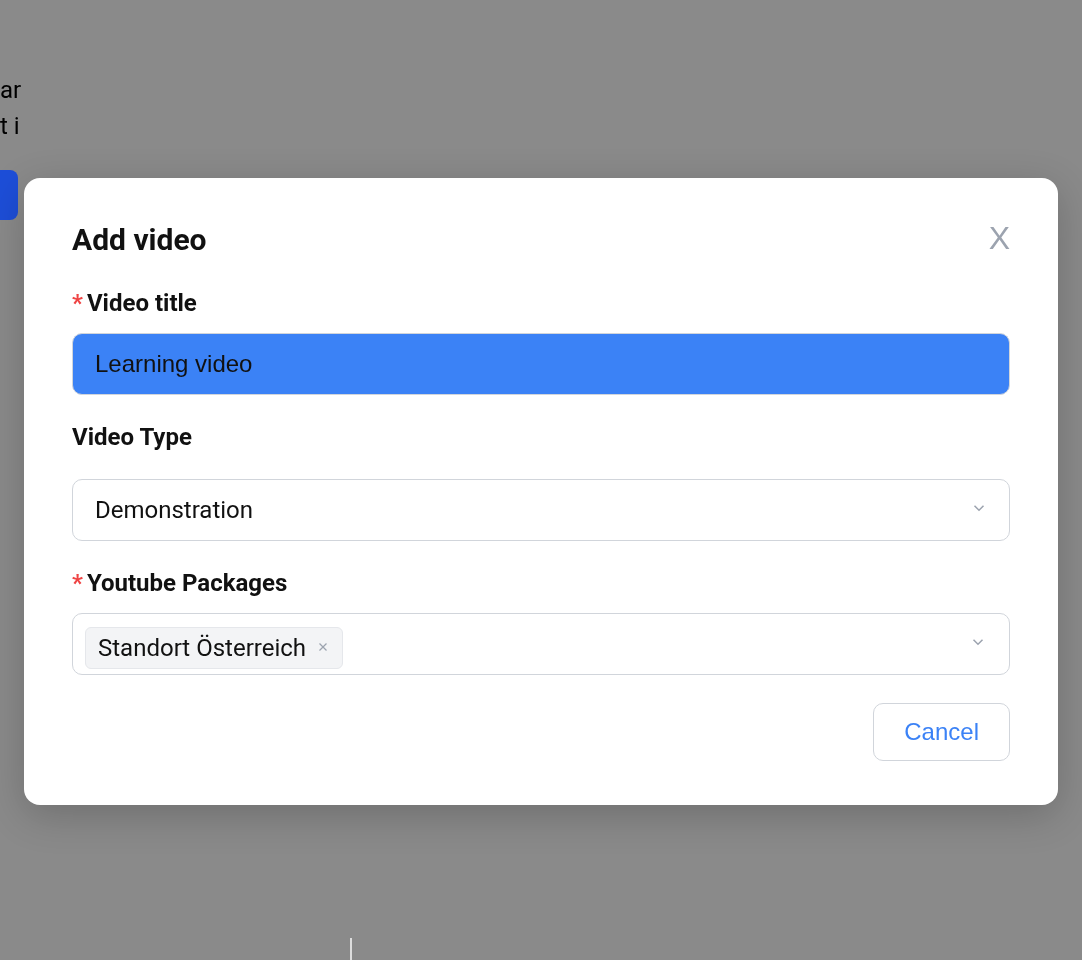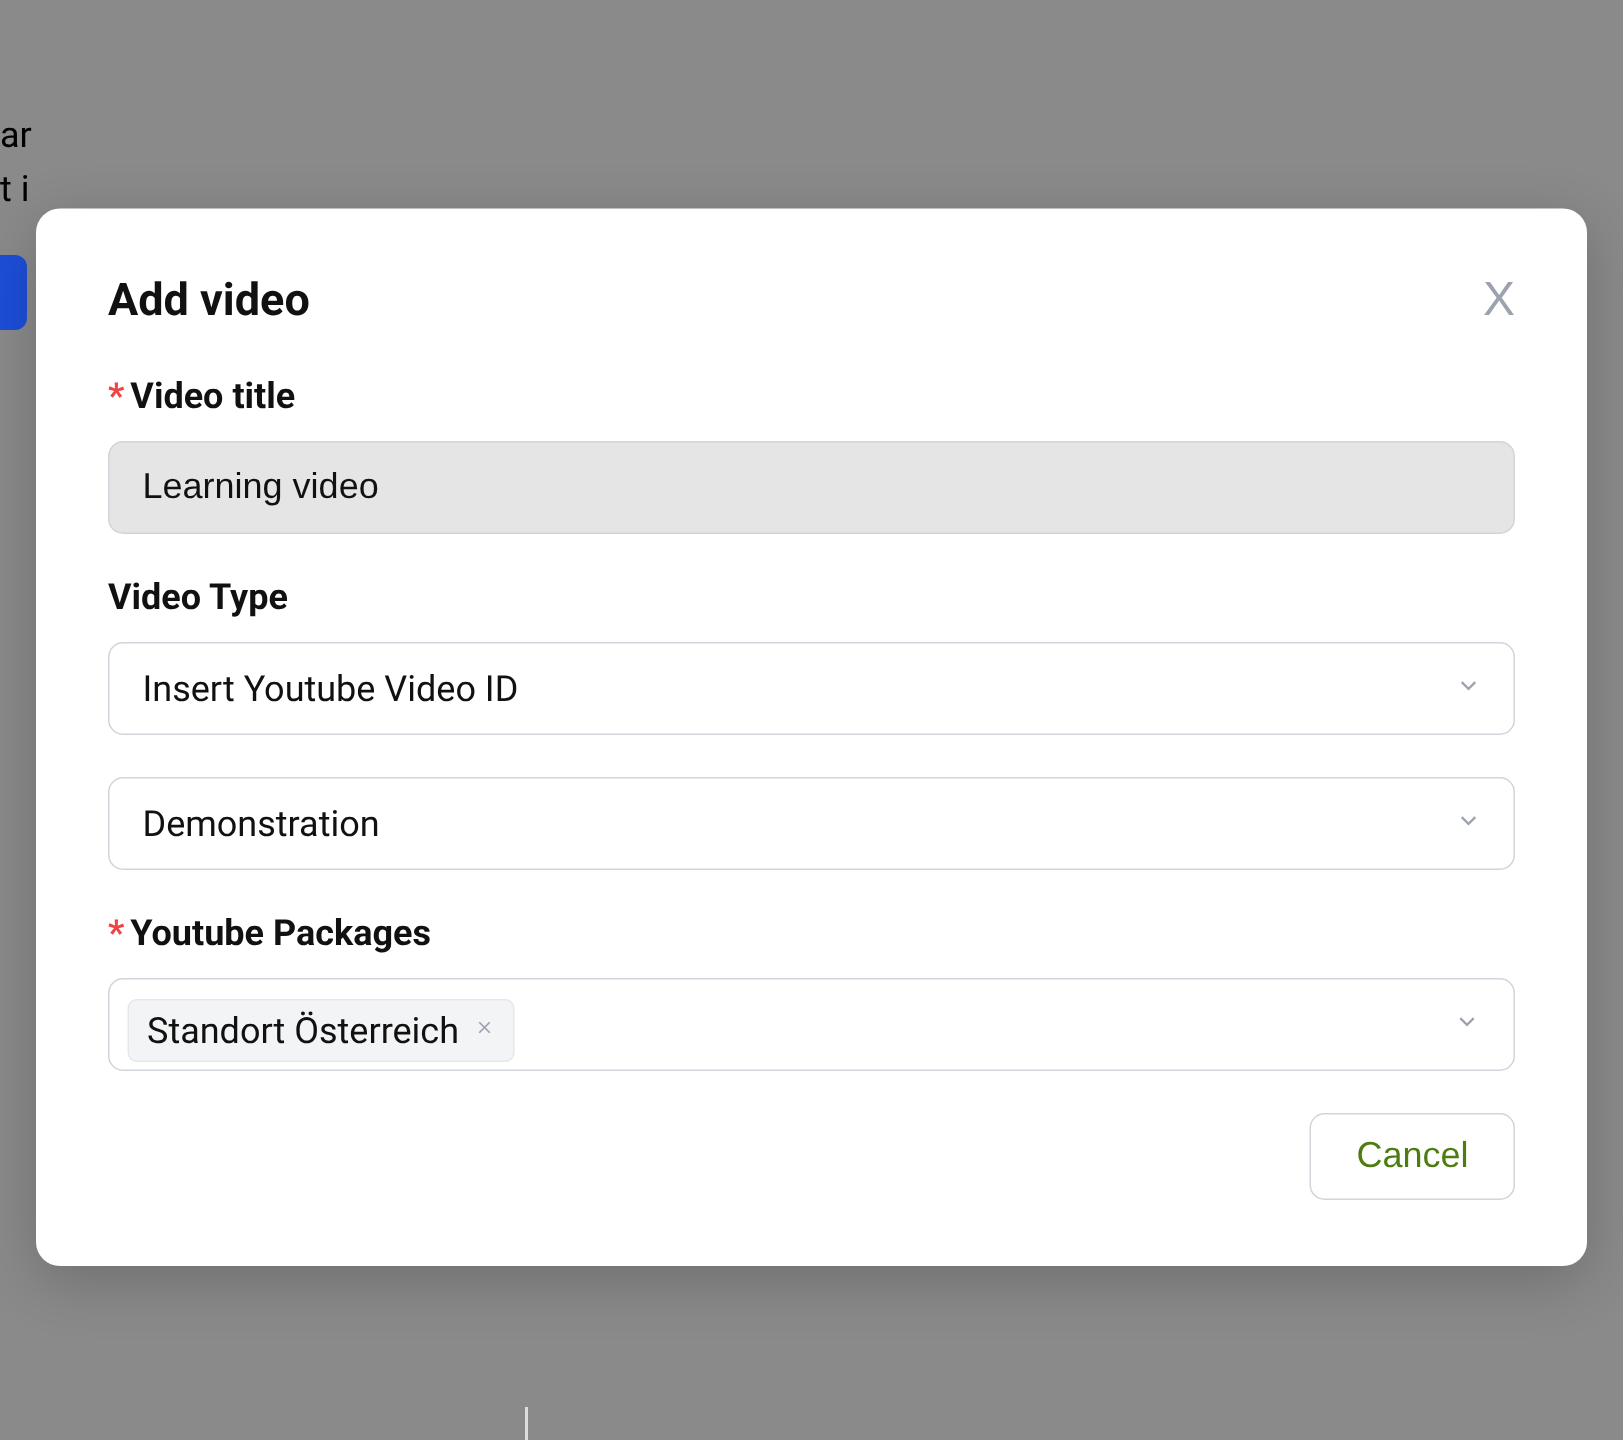--- a/index.html
+++ b/index.html
@@ -114,21 +114,21 @@
     .input-wrap {
       position: relative;
     }
     .text-input {
       width: 100%;
       padding: 16px 22px;
       font-size: 24px;
       border: 1px solid #d1d5db;
       border-radius: 10px;
       color: #111;
-      background: #e5e5e5;
+      background: #3b82f6;
       outline: none;
     }
     .select-wrap {
       position: relative;
     }
     .select-input {
       width: 100%;
       padding: 16px 50px 16px 22px;
       font-size: 24px;
       border: 1px solid #d1d5db;
@@ -193,21 +193,21 @@
     }
     .btn {
       padding: 14px 30px;
       font-size: 24px;
       border-radius: 10px;
       cursor: pointer;
       border: none;
     }
     .btn-cancel {
       background: #fff;
-      color: #4d7c0f;
+      color: #3b82f6;
       border: 1px solid #d1d5db;
     }
     .btn-ok {
       background: #2563eb;
       color: #fff;
       padding: 14px 36px;
     }
   </style>
 </head>
 <body>
@@ -232,30 +232,20 @@
       <label class="form-label">
         <span class="required">*</span><span>Video title</span>
       </label>
       <div class="input-wrap">
         <input type="text" class="text-input" value="Learning video" style="">
       </div>
     </div>
 
     <div class="form-group">
       <label class="form-label">Video Type</label>
-      <div class="select-wrap">
-        <div class="select-input">
-          <span>Insert Youtube Video ID</span>
-        </div>
-        <span class="chevron-down">
-          <svg width="18" height="18" viewBox="0 0 24 24" fill="none" stroke="#9ca3af" stroke-width="2">
-              <polyline points="6 9 12 15 18 9"></polyline>
-            </svg>
-        </span>
-      </div>
     </div>
 
 
     <div class="form-group">
       <div class="select-wrap">
         <div class="select-input">
           <span>Demonstration</span>
         </div>
         <span class="chevron-down">
           <svg width="18" height="18" viewBox="0 0 24 24" fill="none" stroke="#9ca3af" stroke-width="2">

